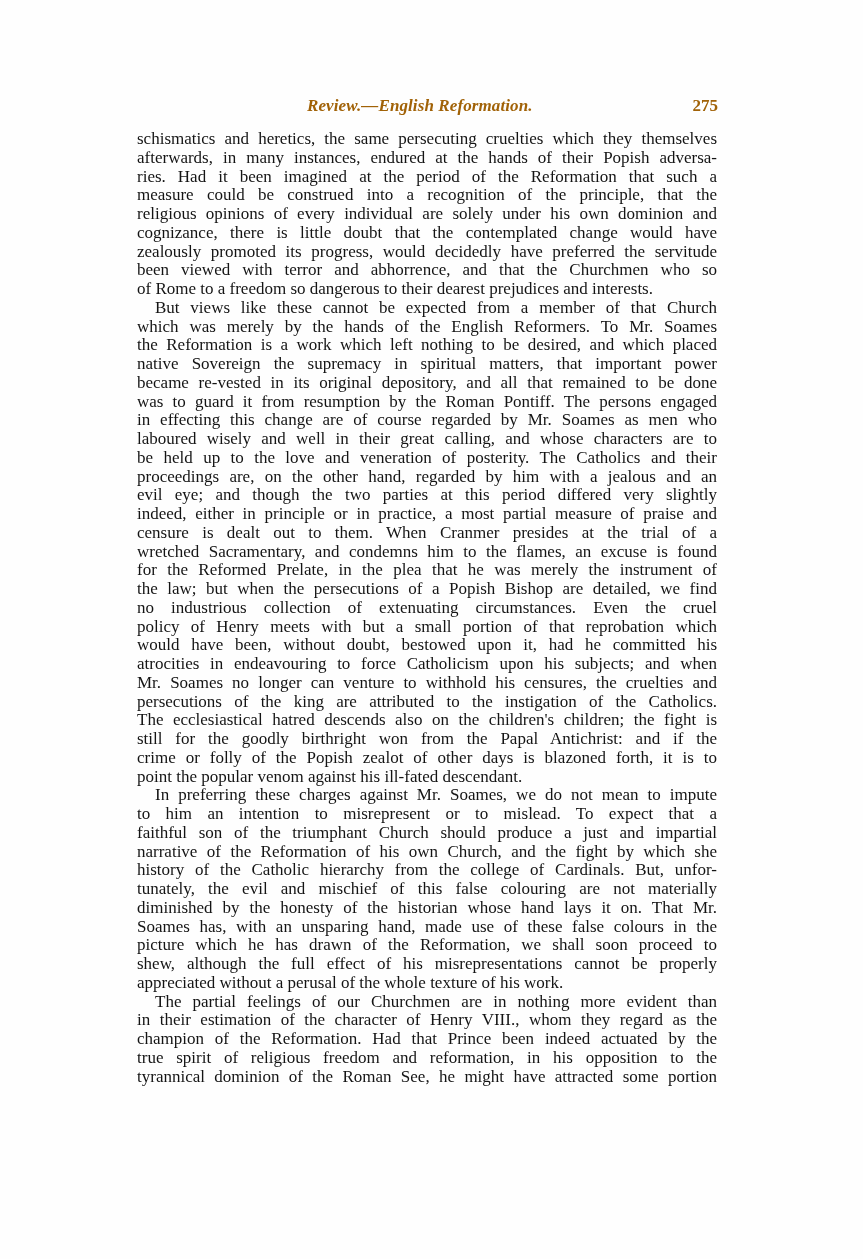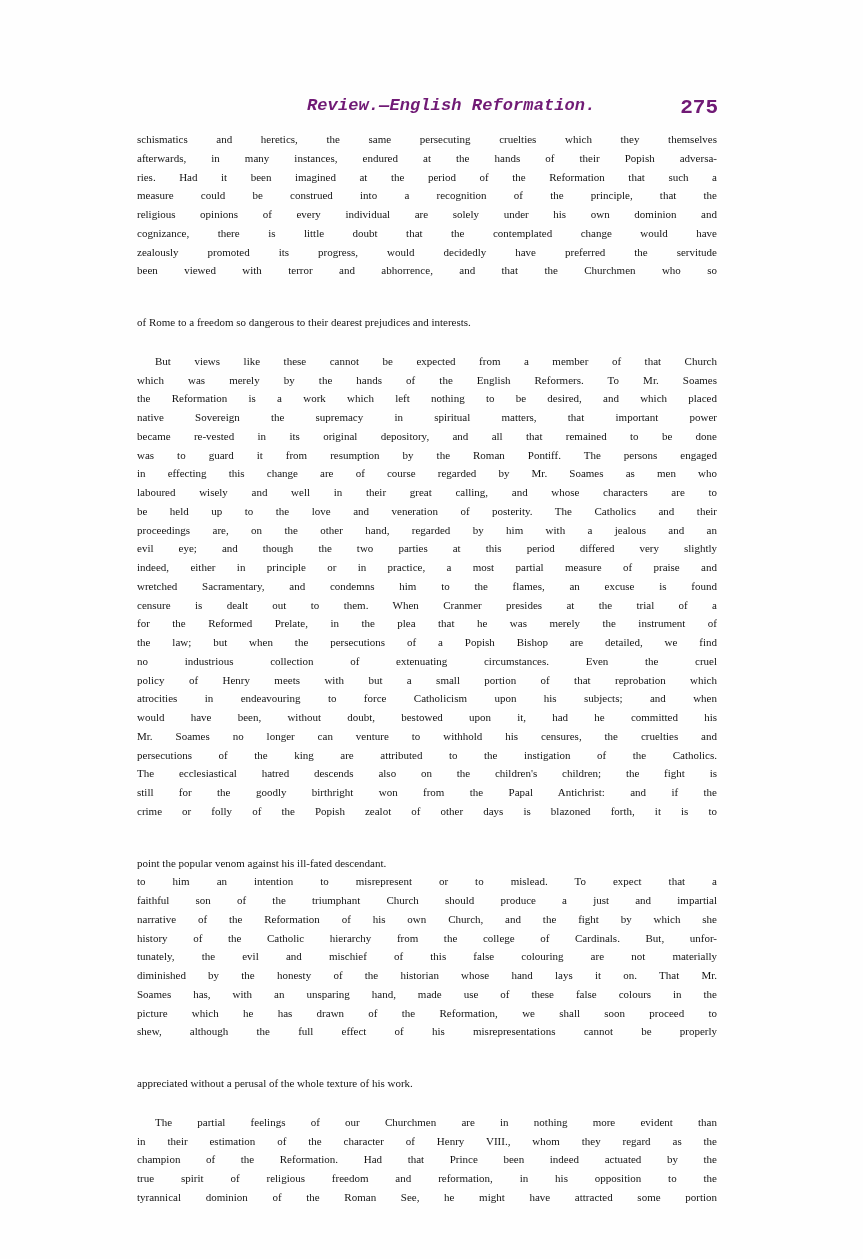--- a/index.html
+++ b/index.html
@@ -1,39 +1,39 @@
 <!DOCTYPE html>
 <html><head>
 <meta charset="utf-8">
 <style>
   html, body { margin: 0; padding: 0; background: #ffffff; }
   body { width: 863px; height: 1259px; position: relative; overflow: hidden; }
   .page { position: absolute; left: 0; top: 0; width: 863px; height: 1259px; background: #fefefe; }
   .running-head {
     position: absolute; top: 96px; left: 137px; width: 581px; height: 24px;
-    font-family: Liberation Mono, monospace; color: #701a75; text-align: center;
+    font-family: Liberation Serif, serif; color: #a16207; text-align: center;
   }
   .running-title {
     position: absolute; left: 170px; top: 0; font-style: italic; font-weight: bold;
     font-size: 17px; letter-spacing: 0.1px;
   }
   .page-number {
-    position: absolute; right: 0; top: 0; font-size: 21px; font-weight: bold;
+    position: absolute; right: 0; top: 0; font-size: 17px; font-weight: bold;
   }
   .body-text {
     position: absolute; top: 130px; left: 137px; width: 580px;
     font-family: "Liberation Serif", "DejaVu Serif", serif;
-    font-size: 11px; color: #141414;
+    font-size: 17px; color: #141414;
   }
   .line {
     height: 18.75px; line-height: 18.75px; white-space: nowrap;
     text-align: justify; text-align-last: justify; overflow: hidden;
   }
-  .line.indent { padding-left: 18px; margin-top: 20px; }
-  .line.last { text-align-last: left; margin-top: 33px; }
+  .line.indent { padding-left: 18px; }
+  .line.last { text-align-last: left; }
 </style>
 </head>
 <body>
 
 <div class="page">
   <div class="running-head">
     <span class="running-title">Review.—English Reformation.</span>
     <span class="page-number">275</span>
   </div>
 
@@ -57,37 +57,38 @@
       <div class="line">the Reformation is a work which left nothing to be desired, and which placed</div>
       <div class="line">native Sovereign the supremacy in spiritual matters, that important power</div>
       <div class="line">became re-vested in its original depository, and all that remained to be done</div>
       <div class="line">was to guard it from resumption by the Roman Pontiff. The persons engaged</div>
       <div class="line">in effecting this change are of course regarded by Mr. Soames as men who</div>
       <div class="line">laboured wisely and well in their great calling, and whose characters are to</div>
       <div class="line">be held up to the love and veneration of posterity. The Catholics and their</div>
       <div class="line">proceedings are, on the other hand, regarded by him with a jealous and an</div>
       <div class="line">evil eye; and though the two parties at this period differed very slightly</div>
       <div class="line">indeed, either in principle or in practice, a most partial measure of praise and</div>
+      <div class="line">censure is dealt out to them. When Cranmer presides at the trial of a</div>
       <div class="line">wretched Sacramentary, and condemns him to the flames, an excuse is found</div>
-      <div class="line">censure is dealt out to them. When Cranmer presides at the trial of a</div>
       <div class="line">for the Reformed Prelate, in the plea that he was merely the instrument of</div>
       <div class="line">the law; but when the persecutions of a Popish Bishop are detailed, we find</div>
       <div class="line">no industrious collection of extenuating circumstances. Even the cruel</div>
       <div class="line">policy of Henry meets with but a small portion of that reprobation which</div>
+      <div class="line">would have been, without doubt, bestowed upon it, had he committed his</div>
       <div class="line">atrocities in endeavouring to force Catholicism upon his subjects; and when</div>
-      <div class="line">would have been, without doubt, bestowed upon it, had he committed his</div>
       <div class="line">Mr. Soames no longer can venture to withhold his censures, the cruelties and</div>
       <div class="line">persecutions of the king are attributed to the instigation of the Catholics.</div>
       <div class="line">The ecclesiastical hatred descends also on the children's children; the fight is</div>
       <div class="line">still for the goodly birthright won from the Papal Antichrist: and if the</div>
       <div class="line">crime or folly of the Popish zealot of other days is blazoned forth, it is to</div>
       <div class="line last">point the popular venom against his ill-fated descendant.</div>
     </div>
 
     <div>
+      <div class="line indent">In preferring these charges against Mr. Soames, we do not mean to impute</div>
       <div class="line">to him an intention to misrepresent or to mislead. To expect that a</div>
       <div class="line">faithful son of the triumphant Church should produce a just and impartial</div>
       <div class="line">narrative of the Reformation of his own Church, and the fight by which she</div>
       <div class="line">history of the Catholic hierarchy from the college of Cardinals. But, unfor-</div>
       <div class="line">tunately, the evil and mischief of this false colouring are not materially</div>
       <div class="line">diminished by the honesty of the historian whose hand lays it on. That Mr.</div>
       <div class="line">Soames has, with an unsparing hand, made use of these false colours in the</div>
       <div class="line">picture which he has drawn of the Reformation, we shall soon proceed to</div>
       <div class="line">shew, although the full effect of his misrepresentations cannot be properly</div>
       <div class="line last">appreciated without a perusal of the whole texture of his work.</div>

